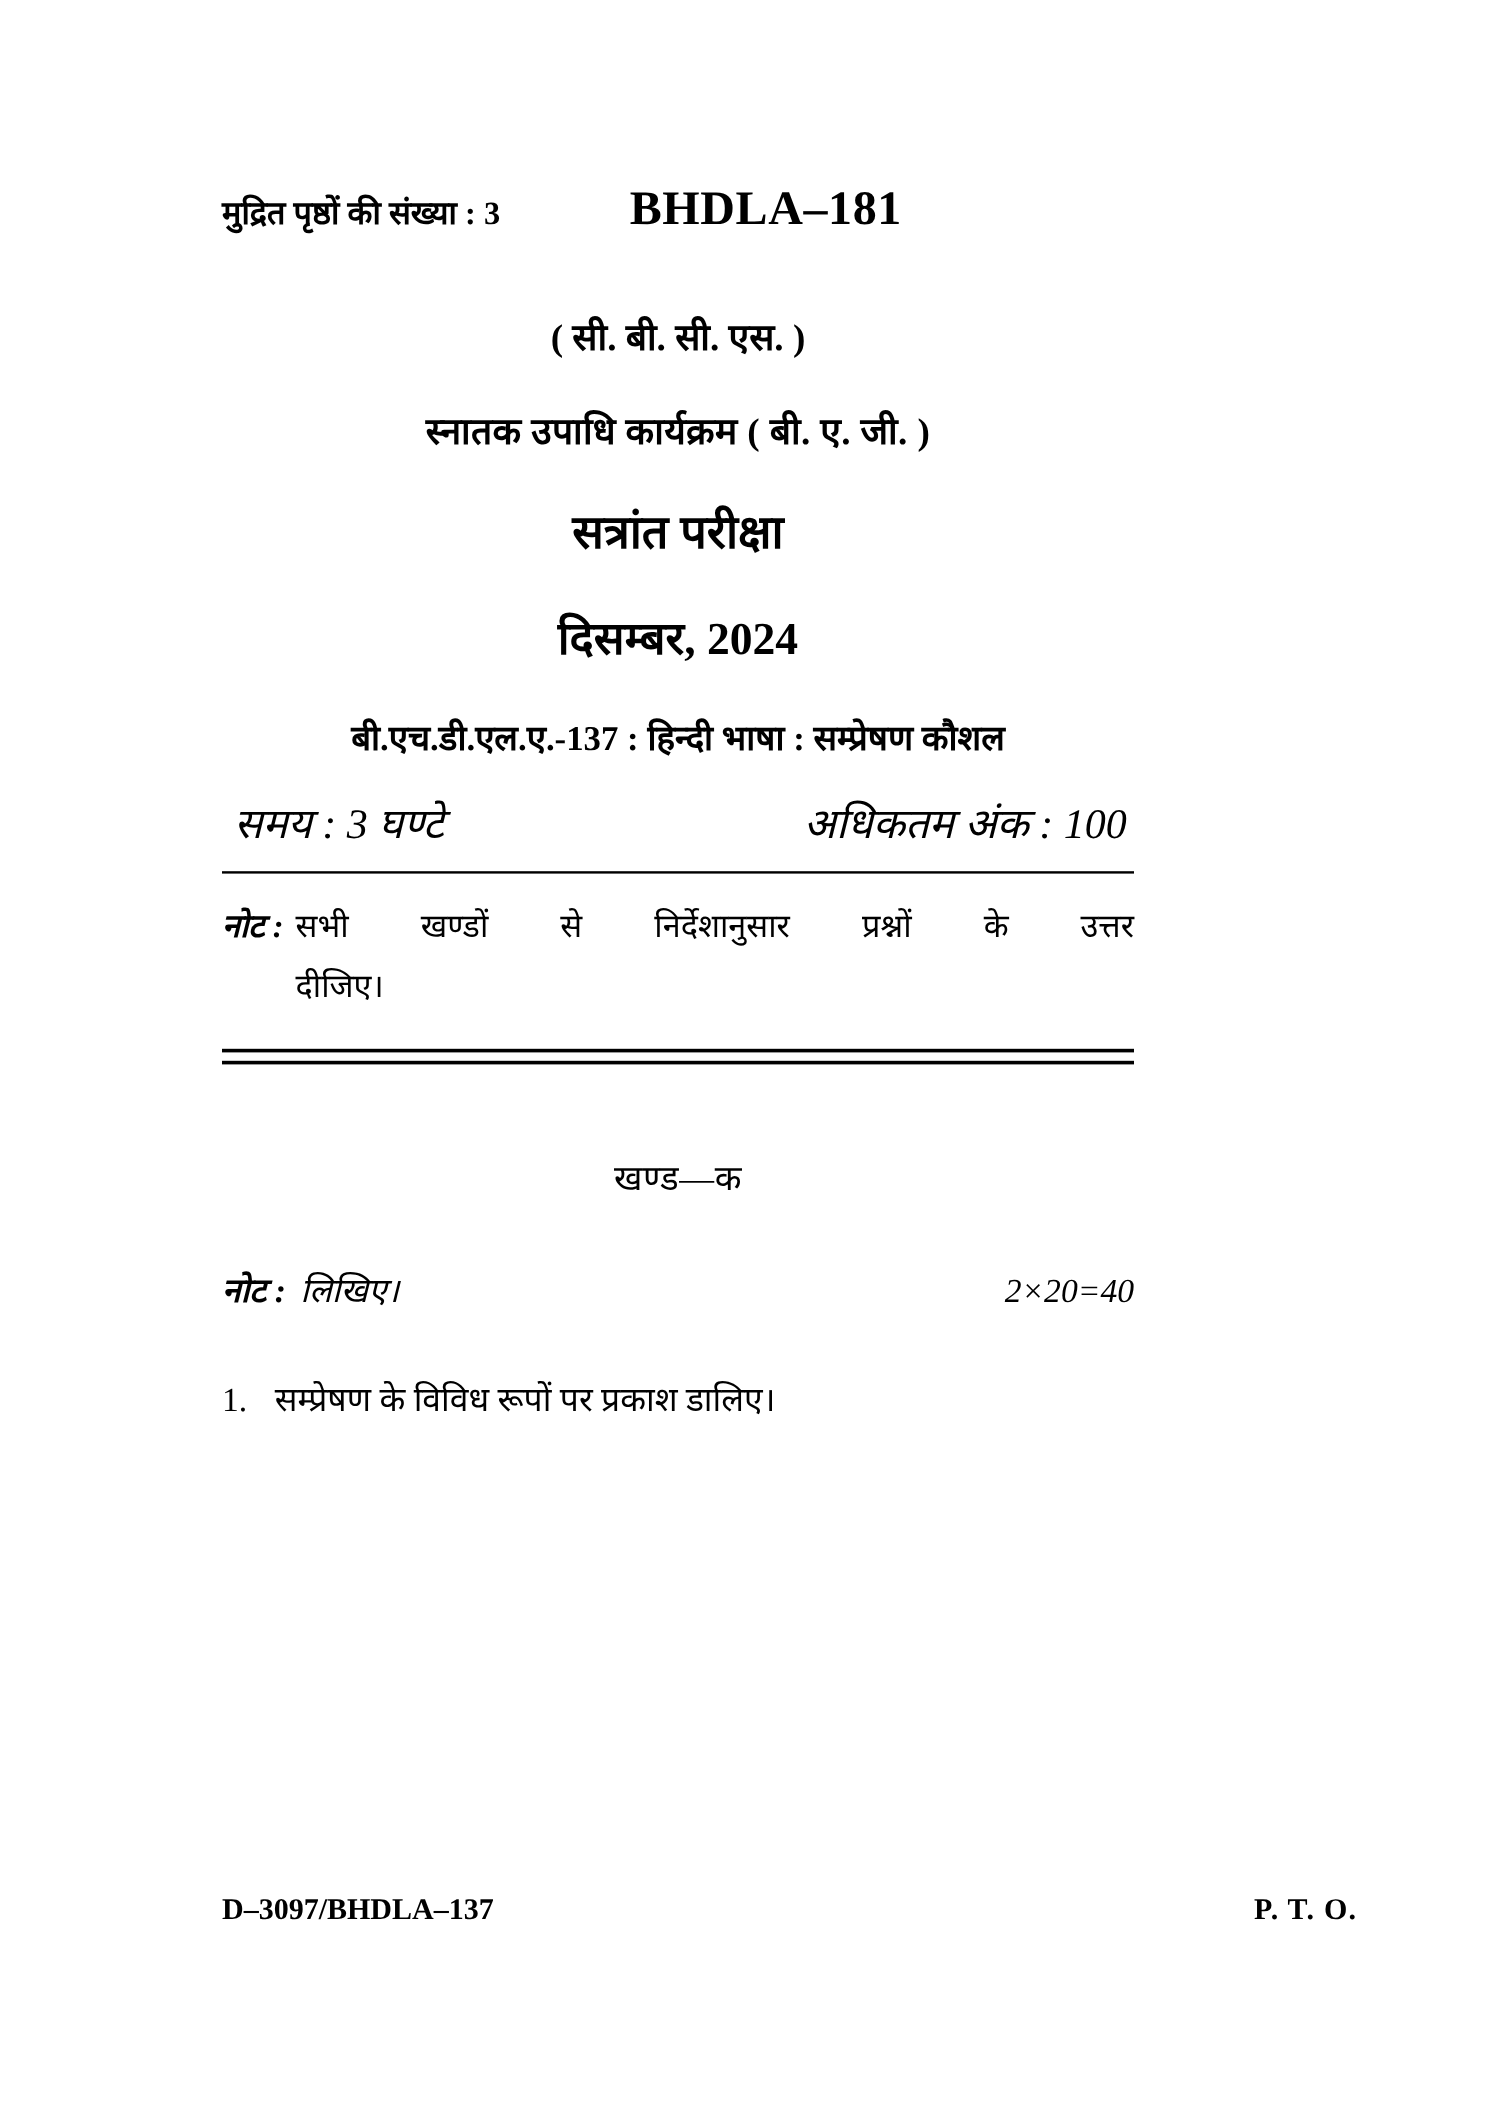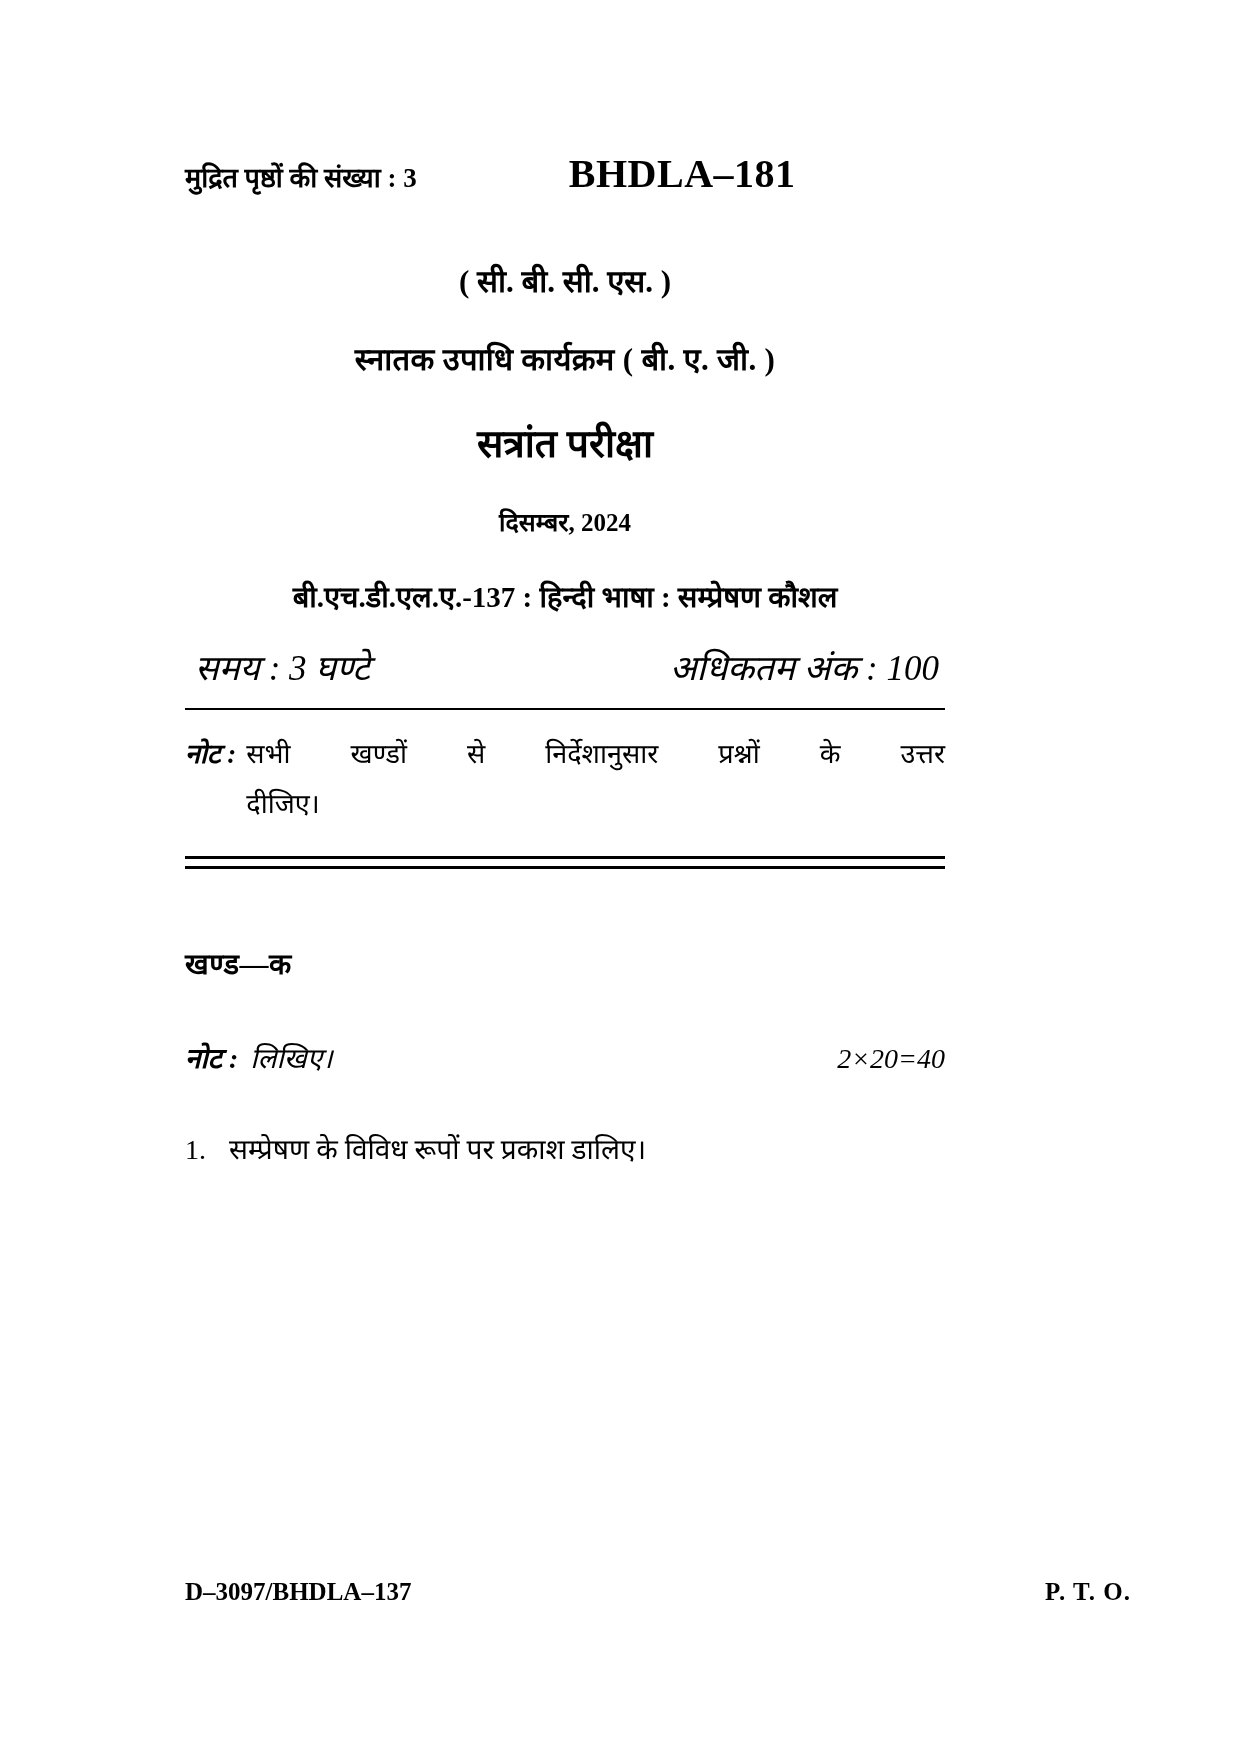--- a/index.html
+++ b/index.html
@@ -28,21 +28,20 @@
     top: 150px;
     width: 760px;
   }
 
   
   .header-row {
     display: flex;
     align-items: baseline;
     justify-content: flex-start;
     margin-bottom: 62px;
-    gap: 44px;
   }
   .printed-pages {
     font-size: 27px;
     font-weight: 600;
     letter-spacing: 0px;
     white-space: nowrap;
   }
   .paper-code {
     font-size: 40px;
     font-weight: bold;
@@ -64,21 +63,21 @@
     font-size: 31px;
     font-weight: bold;
     margin-bottom: 36px;
   }
   .line-exam {
     font-size: 39px;
     font-weight: bold;
     margin-bottom: 36px;
   }
   .line-month {
-    font-size: 25px;
+    font-size: 38px;
     font-weight: bold;
     margin-bottom: 38px;
   }
   .line-subject {
     font-size: 29px;
     font-weight: bold;
     letter-spacing: 0px;
     margin-bottom: 28px;
     text-align: center;
   }
@@ -122,22 +121,23 @@
     text-align: justify;
     line-height: 1.85;
     flex: 1;
   }
   .note-text .justified {
     display: block;
     text-align-last: justify;
   }
 
   .section-title {
+    text-align: center;
     font-size: 29px;
-    font-weight: bold;
+    font-weight: normal;
     margin-top: 74px;
     margin-bottom: 50px;
     letter-spacing: 0.5px;
   }
 
   .note-block-2 {
     display: flex;
     align-items: baseline;
     font-size: 28px;
     margin-bottom: 42px;

